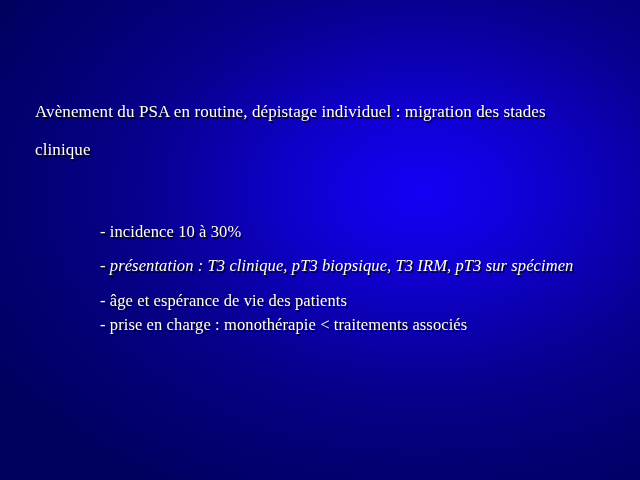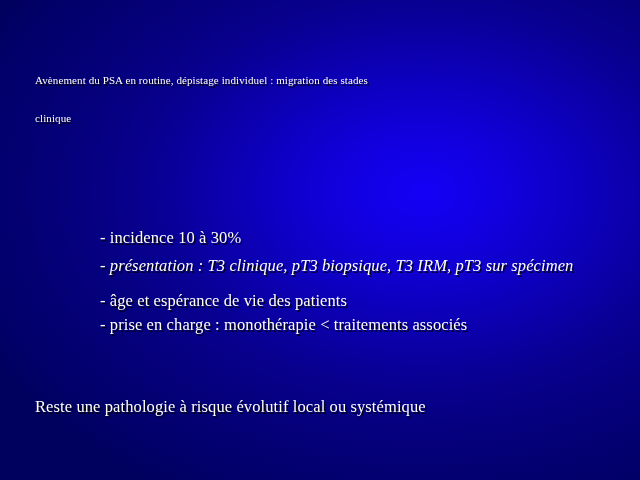--- a/index.html
+++ b/index.html
@@ -33,22 +33,23 @@
     position: absolute;
     white-space: nowrap;
     color: #ffffff;
     text-shadow: 1.5px 1.5px 0.5px rgba(0,0,0,0.75);
     letter-spacing: 0.1px;
   }
 
   
   .intro {
     left: 35px;
-    font-size: 11px;
+    font-size: 17px;
     line-height: 1;
+    margin-top: 28px;
   }
   #intro-line-1 { top: 75px; }
   #intro-line-2 { top: 113px; }
 
   
   #heading {
     left: 35px;
     top: 182px;
     font-size: 16.5px;
     font-weight: bold;
@@ -58,21 +59,21 @@
   #heading .colon {
     color: #ffffff;
     font-weight: bold;
   }
 
   
   .bullet {
     left: 100px;
     font-size: 16.5px;
   }
-  #bullet-0 { top: 228px; }
+  #bullet-0 { top: 222px; }
   #bullet-1 { top: 256px; font-style: italic; }
   #bullet-2 { top: 291px; }
   #bullet-3 { top: 315px; }
 
   
   #closing {
     left: 35px;
     top: 397px;
     font-size: 16.5px;
   }
@@ -88,15 +89,14 @@
 
 
   <div class="line bullet" id="bullet-0">- incidence 10 à 30%</div>
 
   <div class="line bullet" id="bullet-1">- présentation : T3 clinique, pT3 biopsique, T3 IRM, pT3 sur spécimen</div>
 
   <div class="line bullet" id="bullet-2">- âge et espérance de vie des patients</div>
 
   <div class="line bullet" id="bullet-3">- prise en charge : monothérapie &lt; traitements associés</div>
 
-  <div class="line" id="closing">Reste une pathologie à risque évolutif local ou systémique</div>
 
 </div>
 
 </body></html>

